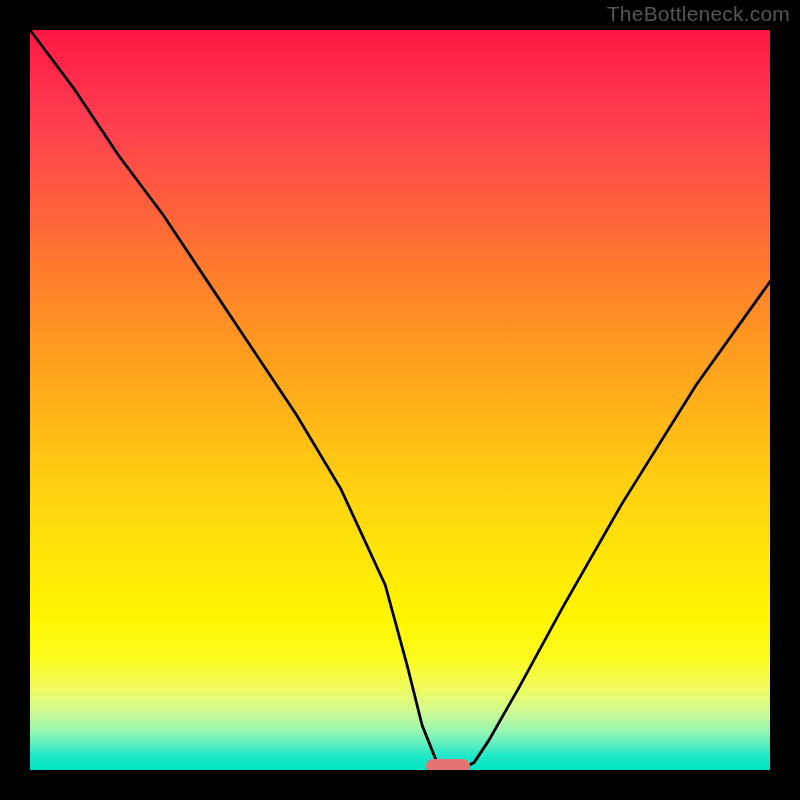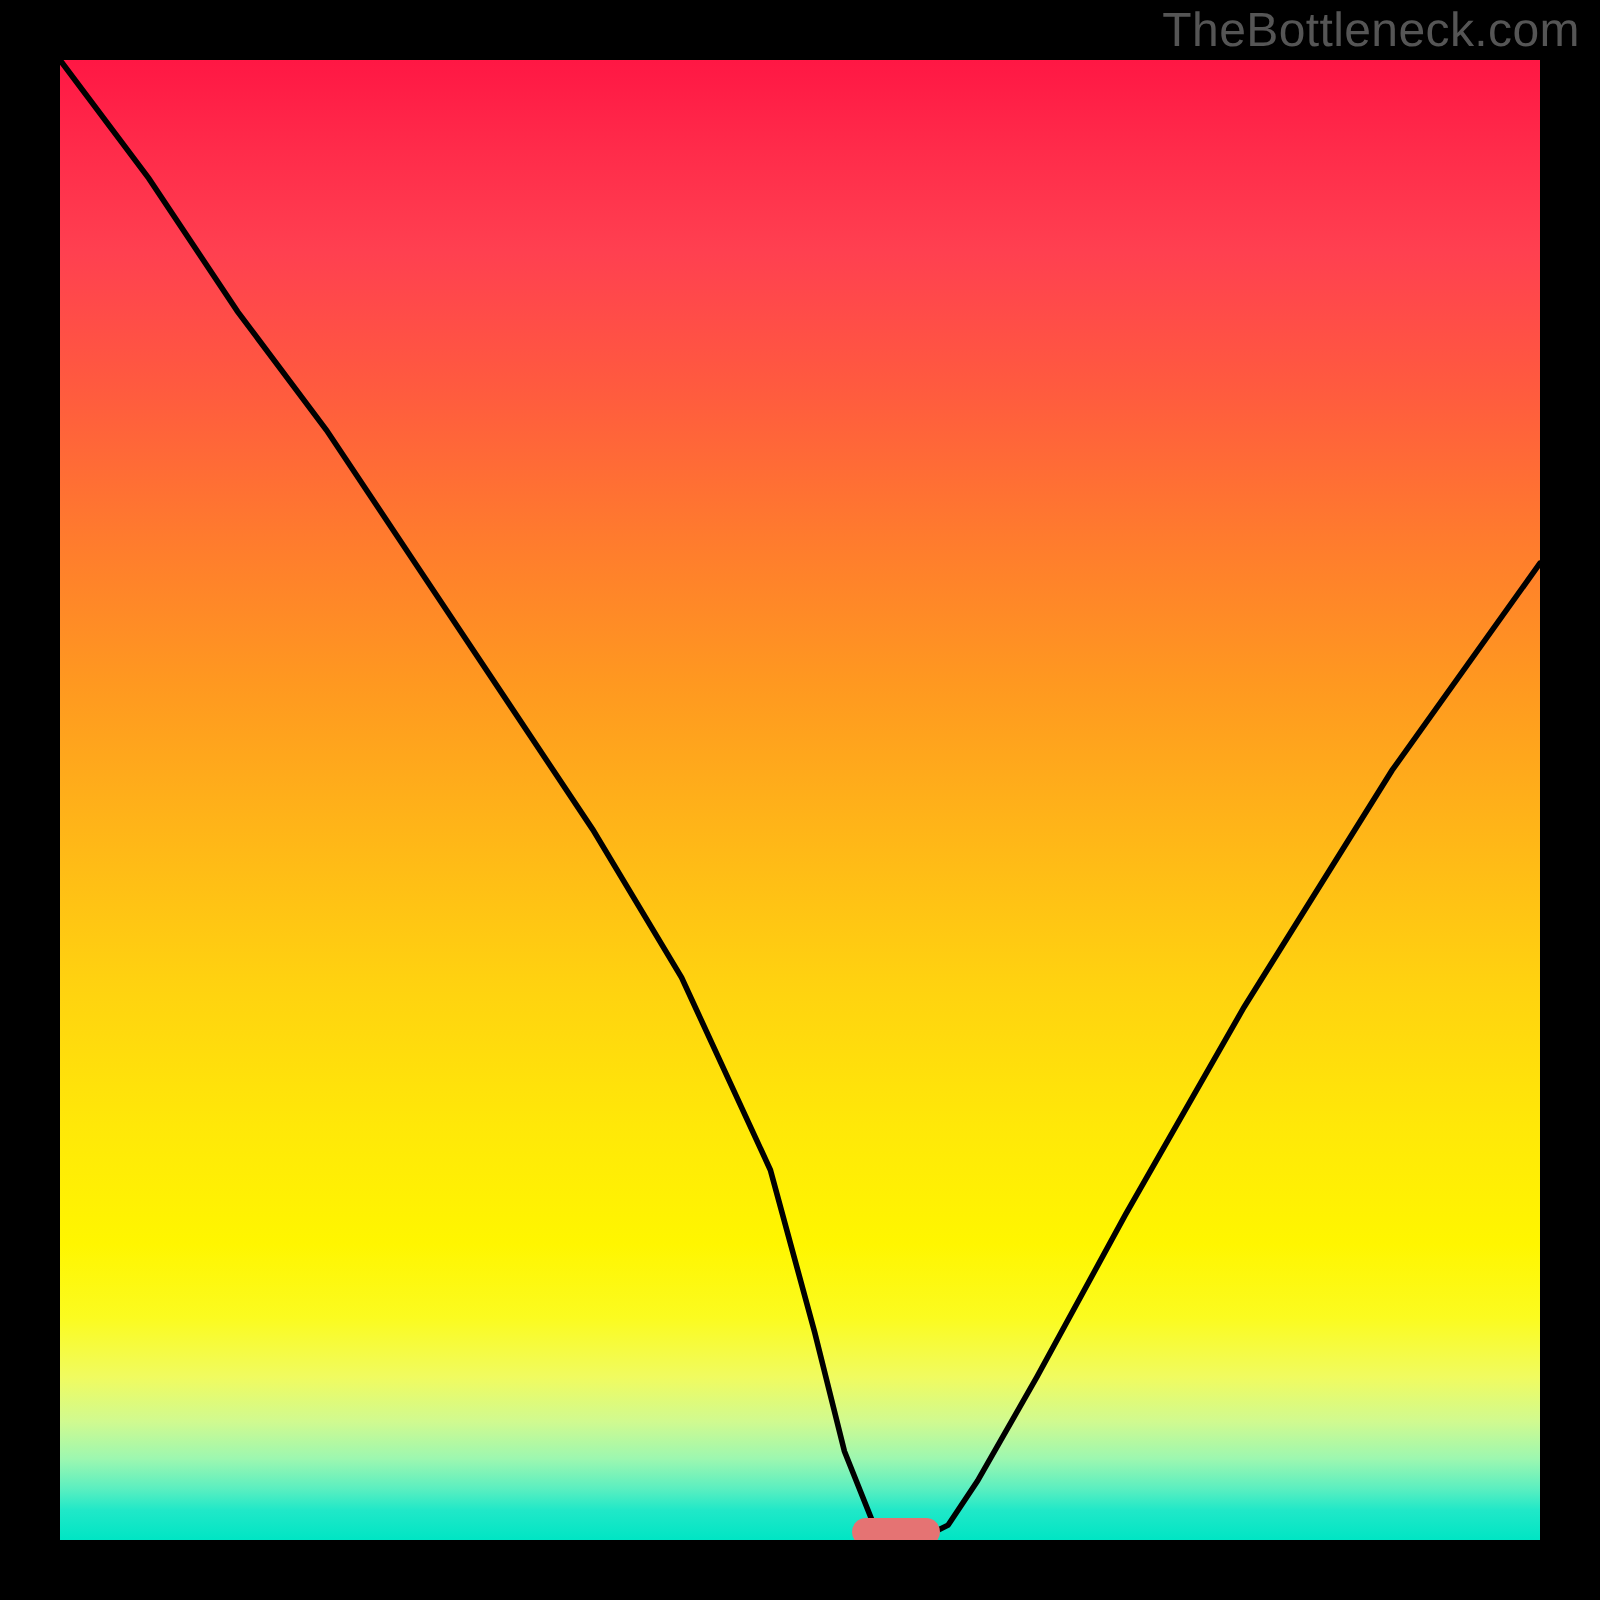--- a/index.html
+++ b/index.html
@@ -15,21 +15,21 @@
     position: relative;
     width: 800px;
     height: 800px;
     background: #000;
   }
   .watermark {
     position: absolute;
     top: 2px;
     right: 10px;
     color: #555;
-    font-size: 24px;
+    font-size: 21px;
     letter-spacing: 0.2px;
     z-index: 20;
   }
   .plot-area {
     position: absolute;
     left: 30px;
     top: 30px;
     width: 740px;
     height: 740px;
     overflow: hidden;

